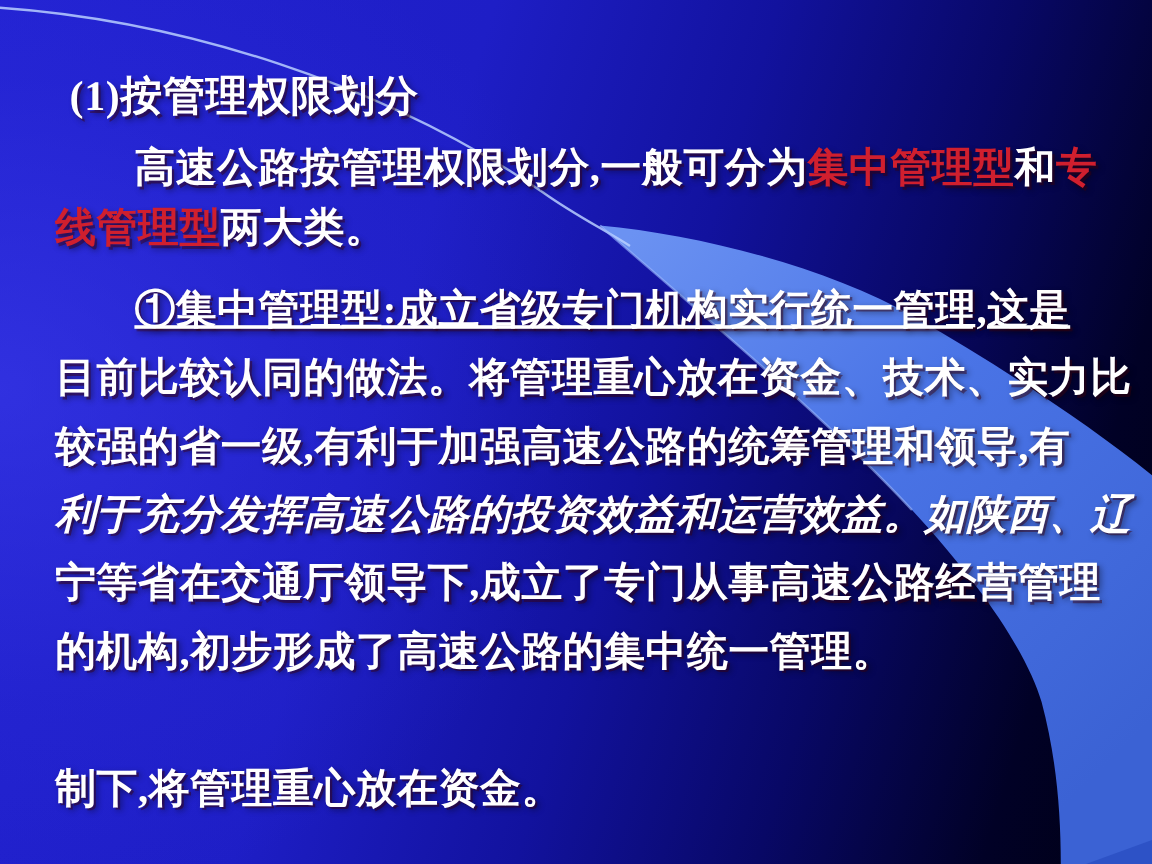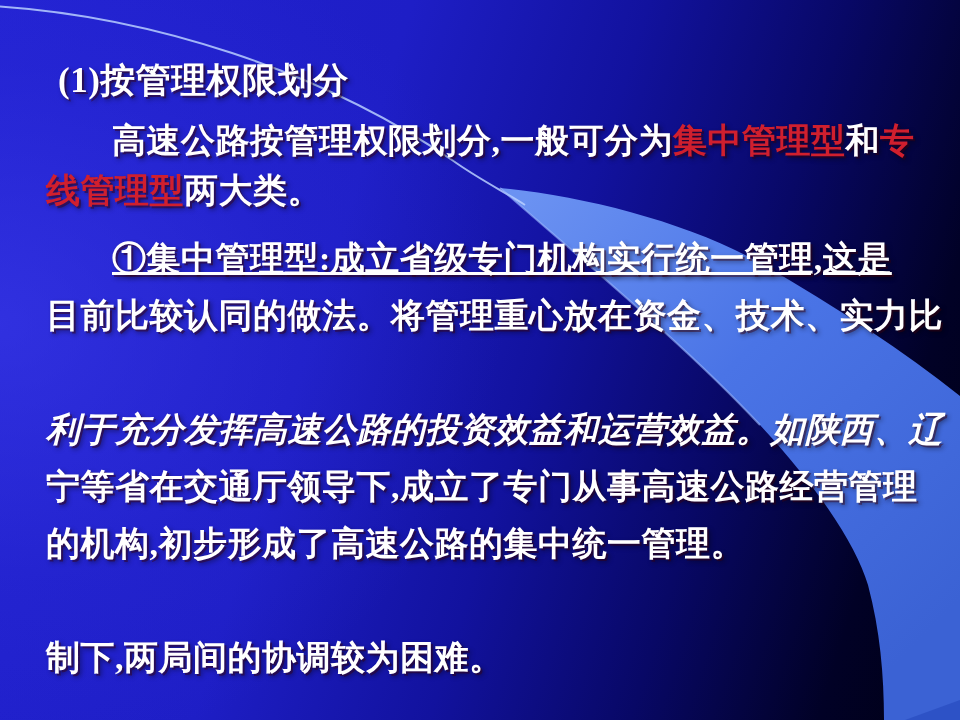--- a/index.html
+++ b/index.html
@@ -72,32 +72,35 @@
     </div>
 
     <div class="ln" style="left:112px;top:236px;text-decoration:underline;">
       <span>①集中管理型:成立省级专门机构实行统一管理,这是</span>
     </div>
 
     <div class="ln" style="left:46px;top:293px;">
       <span>目前比较认同的做法。将管理重心放在资金、技术、实力比</span>
     </div>
 
+    <div class="ln" style="left:46px;top:350px;">
+      <span>较强的省一级,有利于加强高速公路的统筹管理和领导,有</span>
+    </div>
 
     <div class="ln" style="left:46px;top:407px;font-style:italic;">
       <span>利于充分发挥高速公路的投资效益和运营效益。如陕西、辽</span>
     </div>
 
     <div class="ln" style="left:46px;top:464px;">
       <span>宁等省在交通厅领导下,成立了专门从事高速公路经营管理</span>
     </div>
 
     <div class="ln" style="left:46px;top:521px;">
       <span>的机构,初步形成了高速公路的集中统一管理。</span>
     </div>
 
 
     <div class="ln" style="left:46px;top:635px;">
-      <span>制下,两局间的协调较为困难。</span>
+      <span>制下,将管理重心放在资金。</span>
     </div>
 
   </div>
 </div>
 
 </body></html>

